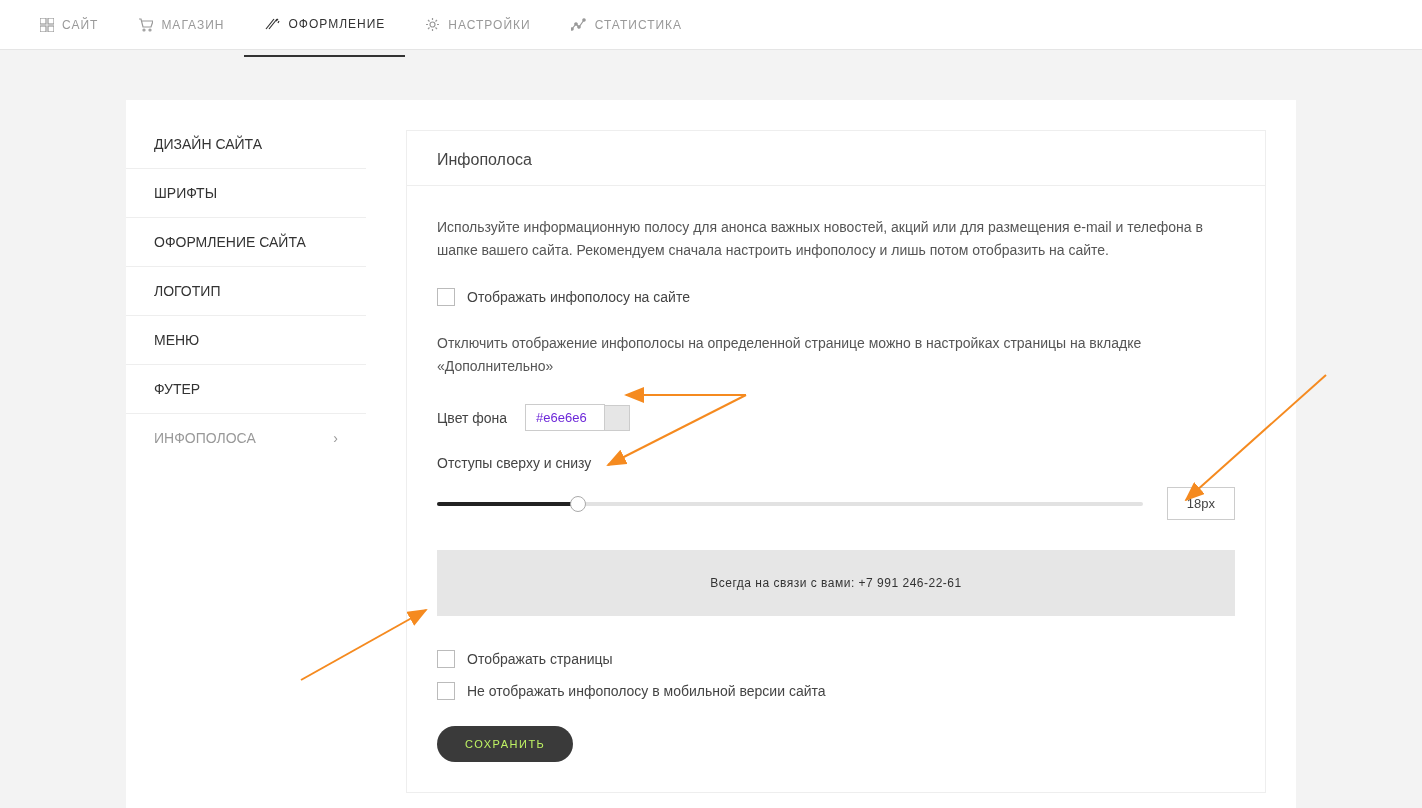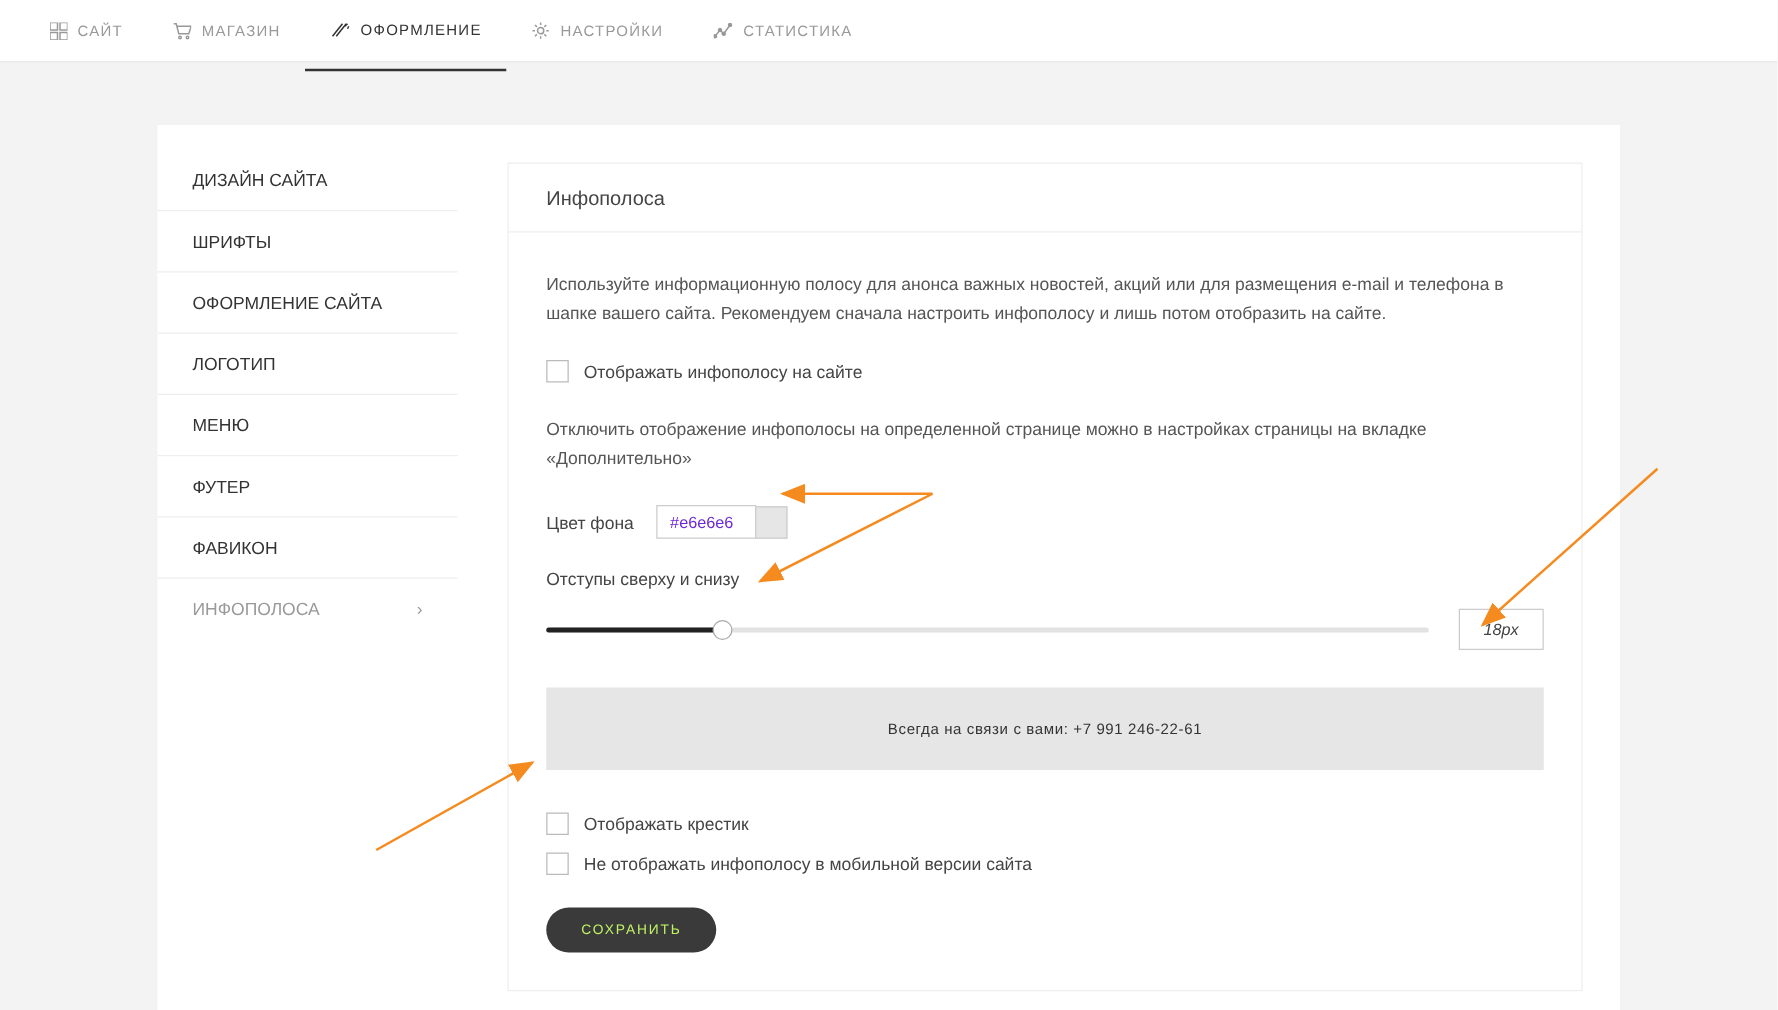--- a/index.html
+++ b/index.html
@@ -162,21 +162,20 @@
       transform: translate(-50%, -50%);
       cursor: grab;
     }
     .slider-value {
       border: 1px solid #ccc;
       padding: 8px 19px;
       min-width: 58px;
       text-align: center;
       color: #444;
       font-size: 13px;
-      font-style: italic;
     }
     .preview {
       background: #e6e6e6;
       padding: 26px 36px;
       text-align: center;
       font-size: 12px;
       letter-spacing: 0.5px;
       color: #333;
       margin-bottom: 34px;
     }
@@ -268,23 +267,20 @@
         <span>ОФОРМЛЕНИЕ САЙТА</span>
       </div>
     <div class="sidebar-item">
         <span>ЛОГОТИП</span>
       </div>
     <div class="sidebar-item">
         <span>МЕНЮ</span>
       </div>
     <div class="sidebar-item">
         <span>ФУТЕР</span>
-      </div>
-    <div class="sidebar-item">
-        <span>ФАВИКОН</span>
       </div>
     <div class="sidebar-item active">
       <span>ИНФОПОЛОСА</span>
       <span class="chevron">›</span>
     </div>
   </div>
 
   <div class="content">
     <div class="panel">
       <div class="panel-header">Инфополоса</div>
@@ -314,21 +310,21 @@
             <div class="slider-value">18px</div>
           </div>
         </div>
 
         <div class="preview">
           <span>Всегда на связи с вами: +7 991 246-22-61</span>
         </div>
 
         <div class="checkbox-row" style="margin-bottom:14px;">
           <div class="checkbox"></div>
-          <span class="checkbox-label">Отображать крестик</span>
+          <span class="checkbox-label">Отображать страницы</span>
         </div>
 
         <div class="checkbox-row">
           <div class="checkbox"></div>
           <span class="checkbox-label">Не отображать инфополосу в мобильной версии сайта</span>
         </div>
 
         <button class="save-btn">СОХРАНИТЬ</button>
       </div>
     </div>

